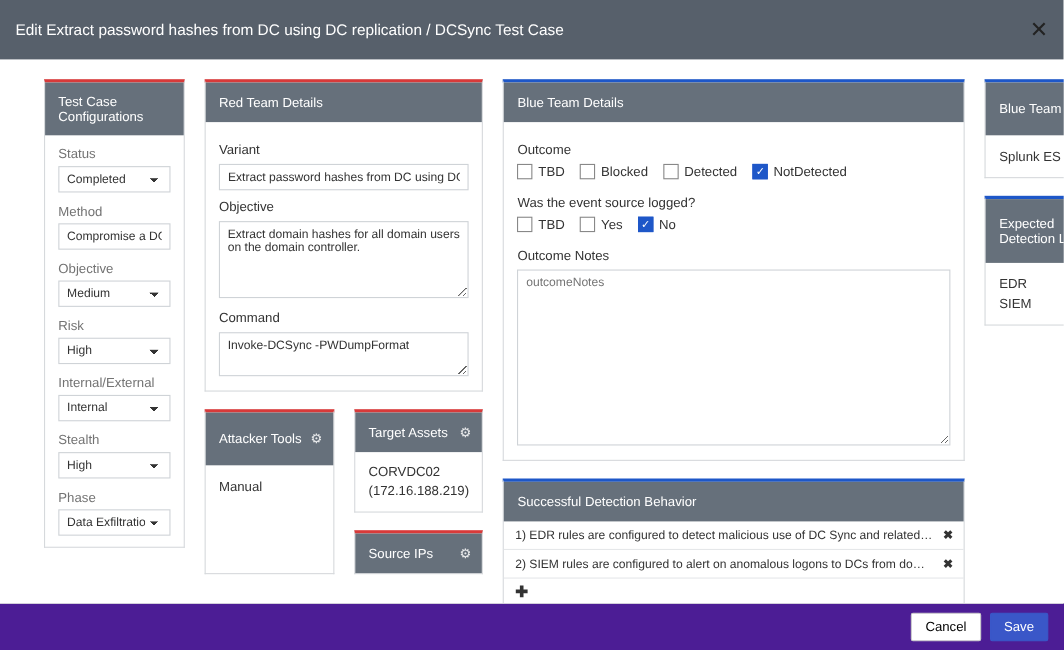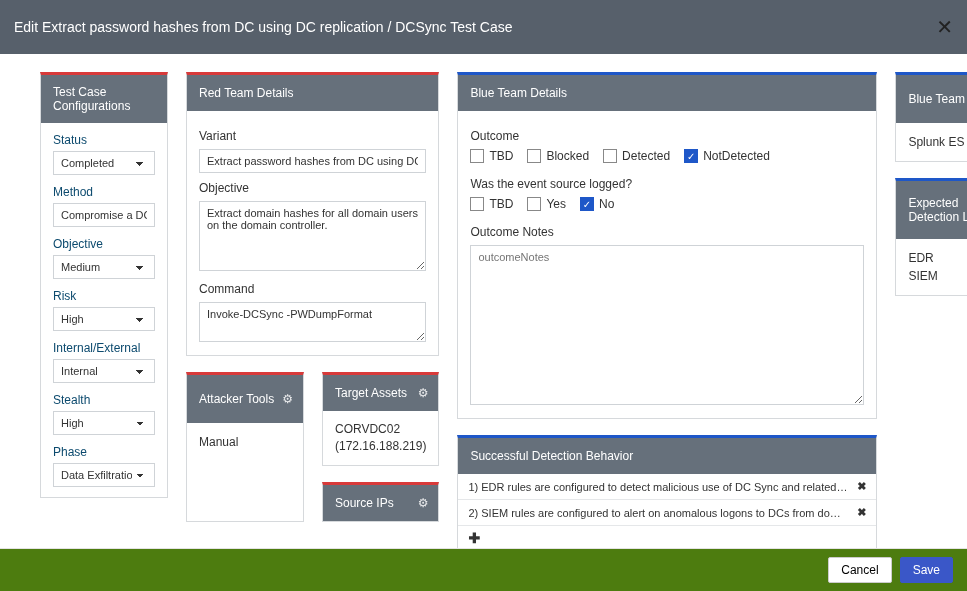--- a/index.html
+++ b/index.html
@@ -12,37 +12,37 @@
 .col3{width:420px}
 .col4{width:128px}
 .card{background:#fff;border:1px solid #d6d9dc;margin-bottom:16px}
 .card-red{border-top:3px solid #d83a3a}
 .card-blue-top{border-top:3px solid #1e57c8}
 .card-header{background:#66707b;color:#fff;padding:10px 12px;font-size:12px;position:relative;min-height:36px;display:flex;align-items:center}
 .card-header.tall{min-height:48px}
 .gear{position:absolute;right:10px;top:50%;transform:translateY(-50%);font-size:12px;opacity:.85}
 .card-body{padding:10px 12px}
 .fld{margin-bottom:10px}
-.fld-label{font-size:12px;color:#0c4a6e;margin-bottom:4px}
+.fld-label{font-size:12px;color:#737373;margin-bottom:4px}
 .sel,.inp,.txta{width:100%;border:1px solid #cfd3d7;background:#fff;padding:5px 7px;font-size:11px;color:#333}
 .sel{appearance:none;background-image:linear-gradient(45deg,transparent 50%,#333 50%),linear-gradient(135deg,#333 50%,transparent 50%);background-position:calc(100% - 14px) 10px,calc(100% - 10px) 10px;background-size:4px 4px,4px 4px;background-repeat:no-repeat;padding-right:22px}
 .txta{resize:vertical;height:70px;font-family:inherit}
 .txta.lg{height:160px}
 .section-label{font-size:12px;color:#333;margin:8px 0 6px 0}
 .chk-row{display:flex;align-items:flex-end;gap:14px;flex-wrap:wrap;margin-bottom:4px}
 .chk{display:flex;align-items:center;gap:5px}
 .chk-box{width:14px;height:14px;border:1px solid #888;background:#fff;display:flex;align-items:center;justify-content:center}
 .chk-box.checked{background:#1e57c8;border-color:#1e57c8;color:#fff;font-size:10px}
 .detect-list{padding:0}
 .detect-row{display:flex;align-items:center;border-top:1px solid #e5e7e9;padding:6px 10px;font-size:11px;gap:8px}
 .detect-row:first-child{border-top:none}
 .detect-text{flex:1;white-space:nowrap;overflow:hidden;text-overflow:ellipsis}
 .detect-del{font-weight:bold;cursor:pointer}
 .plus{padding:4px 10px;font-size:14px;font-weight:bold;cursor:pointer;border-top:1px solid #e5e7e9}
-.footer{position:fixed;bottom:0;left:0;right:0;background:#4d7c0f;border-top:1px solid #e3e3e3;padding:8px 14px;display:flex;justify-content:flex-end;gap:8px}
+.footer{position:fixed;bottom:0;left:0;right:0;background:#4c1d95;border-top:1px solid #e3e3e3;padding:8px 14px;display:flex;justify-content:flex-end;gap:8px}
 .btn{padding:5px 12px;border:1px solid #ccc;background:#fff;font-size:12px;cursor:pointer;border-radius:2px}
 .btn-primary{background:#3a57c8;border-color:#3a57c8;color:#fff}
 .mini-list{font-size:12px;color:#333;line-height:1.5}
 .small-card{width:128px}
 .row-2{display:flex;gap:18px}
 .row-2 .card{flex:1}
 .sub-col{display:flex;flex-direction:column;gap:0}
 .target-body{font-size:12px;line-height:1.4}
 </style>
 </head>

